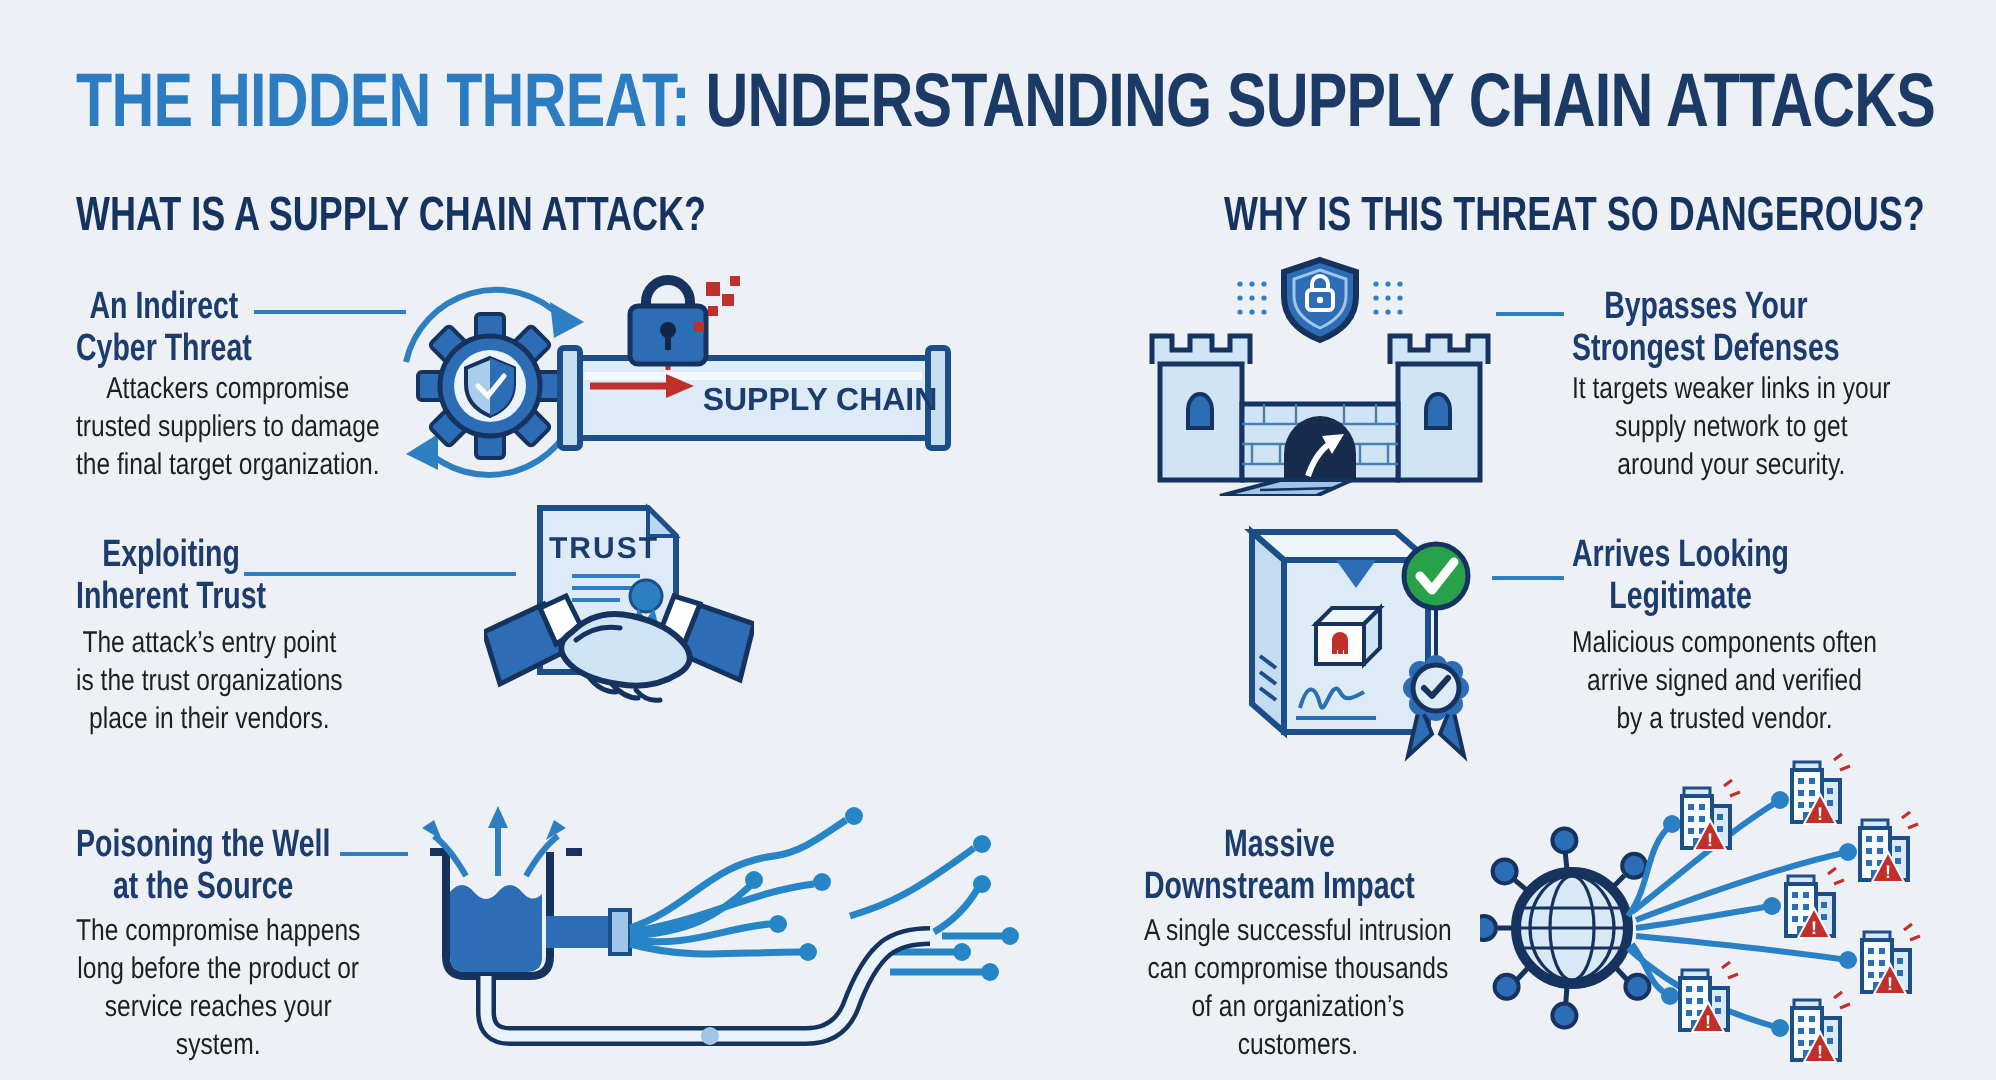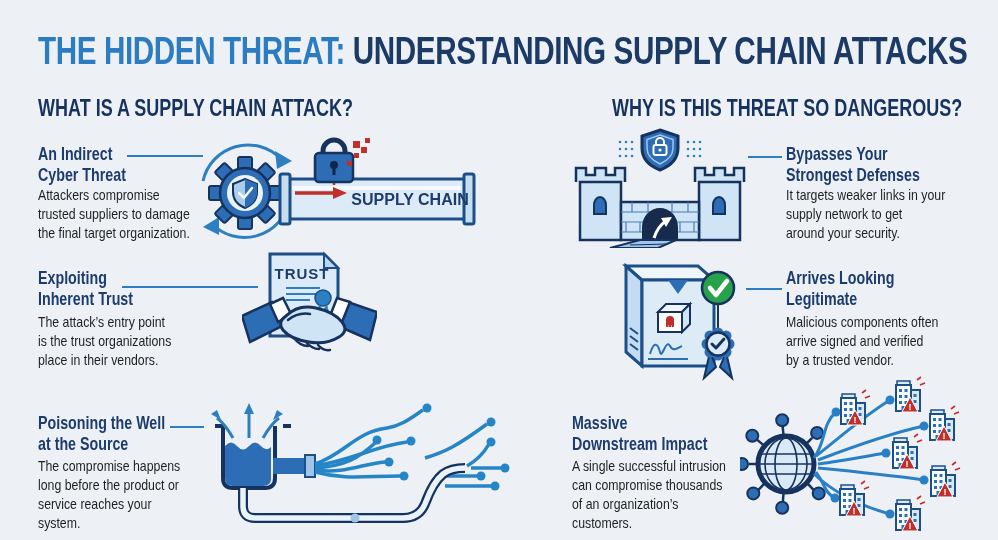--- a/index.html
+++ b/index.html
@@ -1,17 +1,17 @@
 <!DOCTYPE html>
 <html style="--bg: #edf1f6; --title-accent: #2b7cc0; --navy: #1b3a66; --heading: #16325e; --item-title: #1d3c6e; --body: #1f1f1f; --line: #2e7fc1; --illu-primary: #2d6db5; --illu-outline: #16325e; --illu-light: #d9e9f6; --red: #c12f2a; --green: #27a14a;"><head>
 <meta charset="utf-8">
 <style>
   html,body{margin:0;padding:0;}
   body{font-family:"Liberation Sans","DejaVu Sans",sans-serif;}
-  #canvas{position:relative;width:998px;height:540px;background:var(--bg,#edf1f6);overflow:hidden;}
+  #canvas{position:relative;width:998px;height:540px;background:var(--bg,#edf1f6);overflow:hidden;text-align:center;}
   .abs{position:absolute;}
   .main-title{top:30px;left:38px;font-size:38px;font-weight:bold;white-space:nowrap;
     transform:scaleX(0.78);transform-origin:left top;letter-spacing:-0.5px;}
   .main-title .accent{color:var(--title-accent,#2b7cc0);}
   .main-title .rest{color:var(--navy,#1b3a66);}
   .section-h{font-size:24px;font-weight:bold;color:var(--heading,#16325e);white-space:nowrap;
     transform:scaleX(0.75);transform-origin:left top;top:94px;}
   .item-title{font-size:19px;line-height:21px;font-weight:bold;color:var(--item-title,#1d3c6e);
     white-space:nowrap;transform:scaleX(0.75);transform-origin:left top;}
   .body-text{font-size:15px;line-height:19px;color:var(--body,#1f1f1f);white-space:nowrap;

